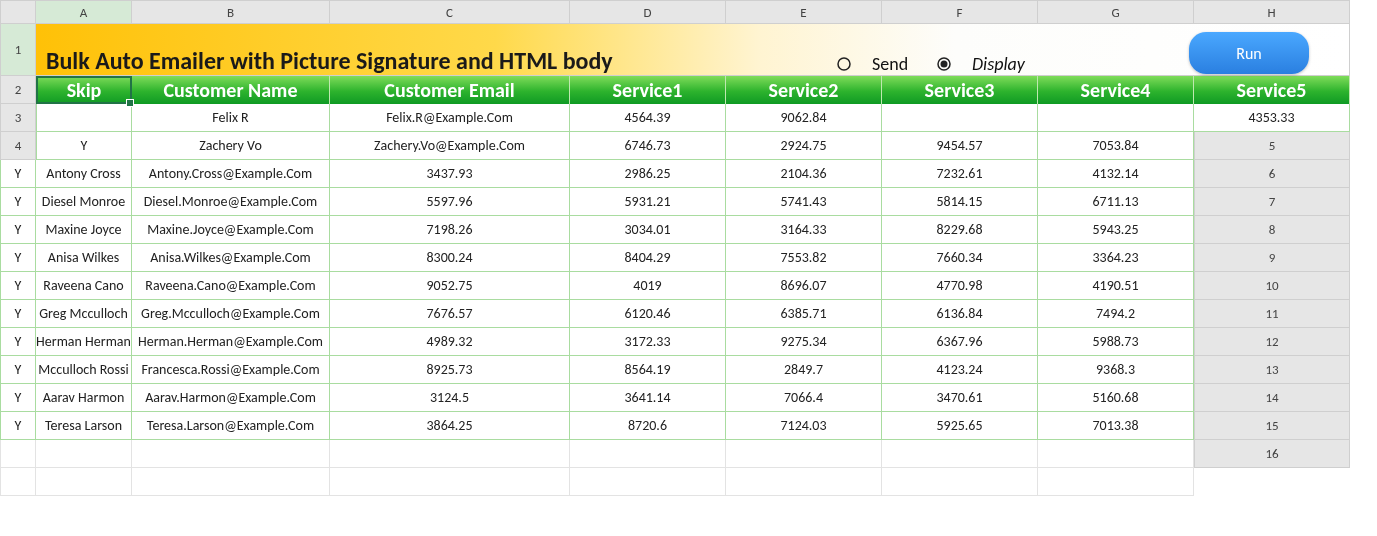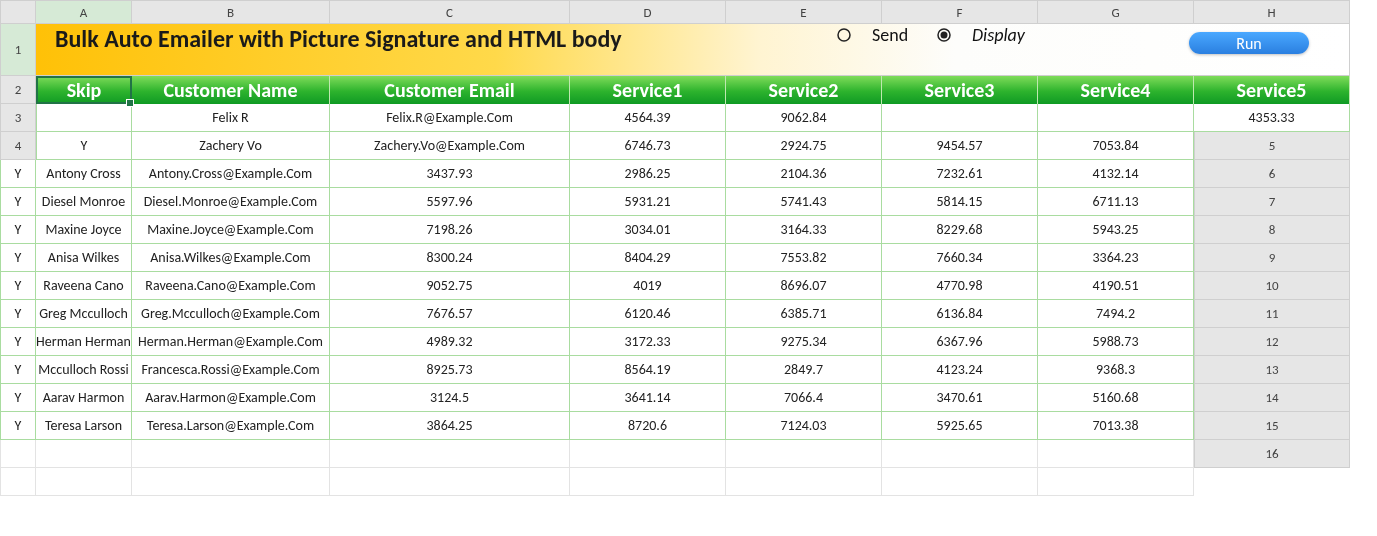--- a/index.html
+++ b/index.html
@@ -3,25 +3,25 @@
 <meta charset="utf-8">
 <style>
 html,body{margin:0;padding:0;font-family:Calibri,Arial,sans-serif;font-size:14px;color:#222;background:#fff}
 .sheet{position:relative;width:1377px}
 .grid{display:grid;grid-template-columns:36px 96px 198px 240px 156px 156px 156px 156px 156px;grid-auto-rows:28px}
 .rowhead,.colhead,.corner{background:#e6e6e6;border:1px solid #cfcfcf;display:flex;align-items:center;justify-content:center;font-size:13px;color:#444;box-sizing:border-box}
 .corner{border-top:1px solid #cfcfcf;border-left:1px solid #cfcfcf}
 .colhead{border-left:none}
 .rowhead{border-top:none}
 .row1{height:52px}
-.titlecell{grid-column:2/10;border:1px solid #cfcfcf;border-left:none;border-top:none;box-sizing:border-box;background:linear-gradient(90deg,#ffc107 0%,#ffd94a 35%,#fff4d1 55%,#fdfdfb 70%,#fff 100%);display:flex;align-items:flex-start;position:relative;padding-left:19px}
+.titlecell{grid-column:2/10;border:1px solid #cfcfcf;border-left:none;border-top:none;box-sizing:border-box;background:linear-gradient(90deg,#ffc107 0%,#ffd94a 35%,#fff4d1 55%,#fdfdfb 70%,#fff 100%);display:flex;align-items:flex-end;position:relative;padding-left:10px}
 .title{font-size:24px;font-weight:600;color:#1a1a1a}
 .radiowrap{position:absolute;display:flex;align-items:center;gap:20px;font-size:18px;color:#111}
 .radiowrap svg{flex:0 0 auto}
-.runbtn{position:absolute;right:40px;top:8px;width:120px;height:22px;border-radius:17px;background:linear-gradient(180deg,#4aa8ff 0%,#2a7fe0 100%);color:#fff;display:flex;align-items:center;justify-content:center;font-size:16px;box-shadow:0 1px 3px rgba(0,0,0,.25);cursor:pointer}
+.runbtn{position:absolute;right:40px;top:8px;width:120px;height:42px;border-radius:17px;background:linear-gradient(180deg,#4aa8ff 0%,#2a7fe0 100%);color:#fff;display:flex;align-items:center;justify-content:center;font-size:16px;box-shadow:0 1px 3px rgba(0,0,0,.25);cursor:pointer}
 .hdrcell{background:linear-gradient(180deg,#7fdc5a 0%,#2db32d 55%,#0f9a24 100%);color:#fff;font-weight:600;display:flex;align-items:center;justify-content:center;border-right:1px solid #bfe8b0;box-sizing:border-box;font-size:20px}
 .hdrcell:last-child{border-right:1px solid #cfcfcf}
 .hdrleft{border-left:1px solid #cfcfcf}
 .datacell{border-right:1px solid #a9dca0;border-bottom:1px solid #a9dca0;display:flex;align-items:center;justify-content:center;box-sizing:border-box;font-size:14px;color:#222}
 .dataleft{border-left:1px solid #a9dca0}
 .emptycell{border-right:1px solid #e3e3e3;border-bottom:1px solid #e3e3e3;box-sizing:border-box}
 .emptycell.first{border-left:1px solid #e3e3e3}
 .sel{outline:2px solid #217346;outline-offset:-2px;position:relative}
 .sel::after{content:"";position:absolute;right:-3px;bottom:-3px;width:6px;height:6px;background:#217346;border:1px solid #fff}
 .colhead.selC{background:#d6ead6}

